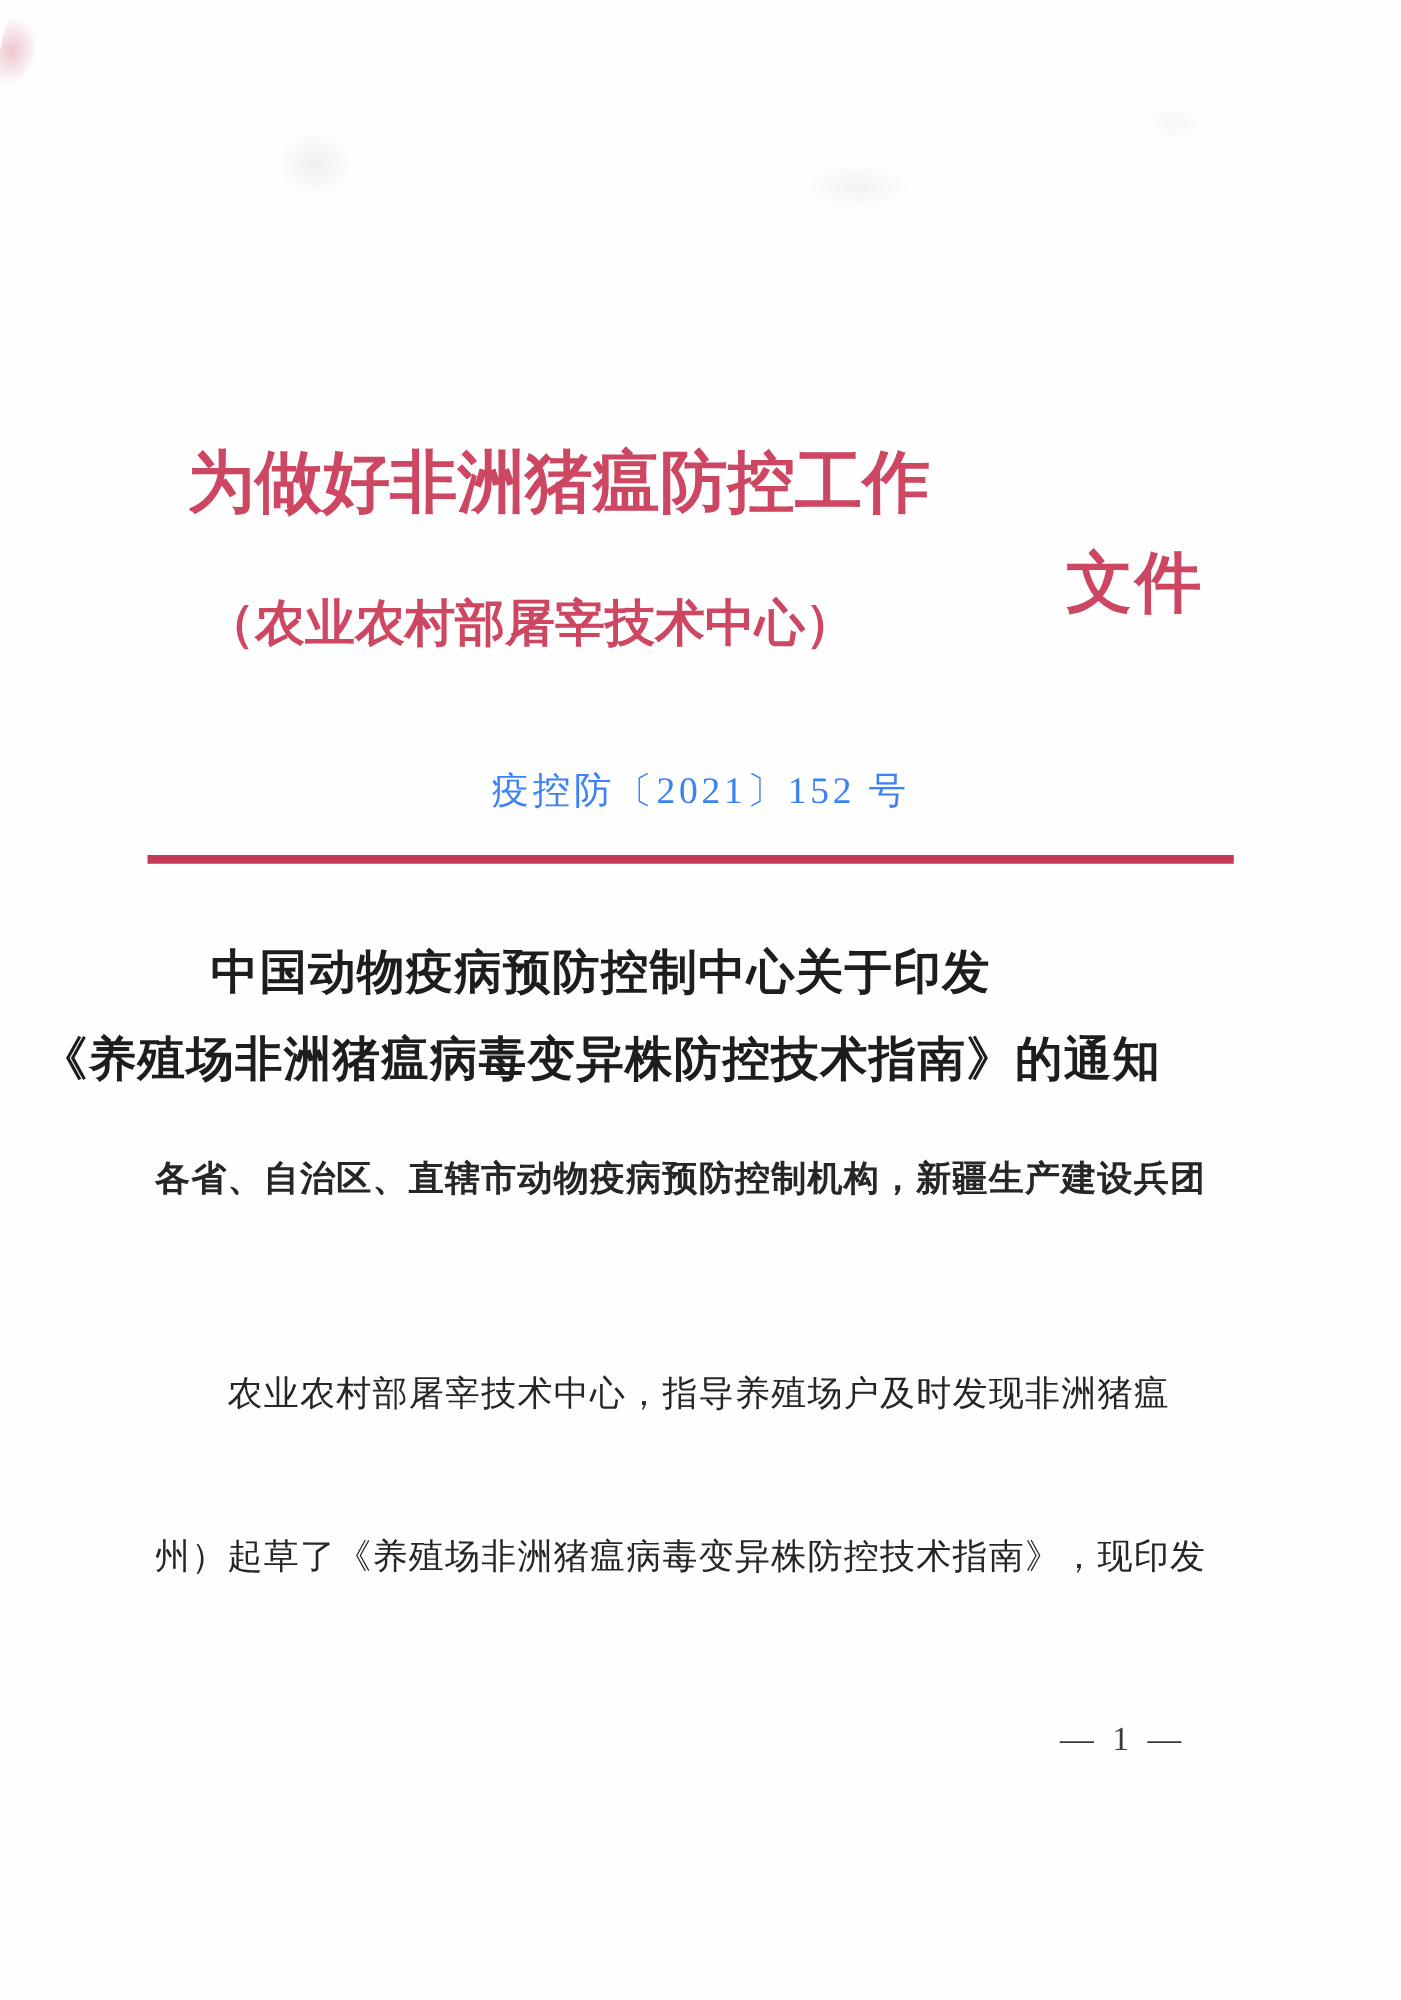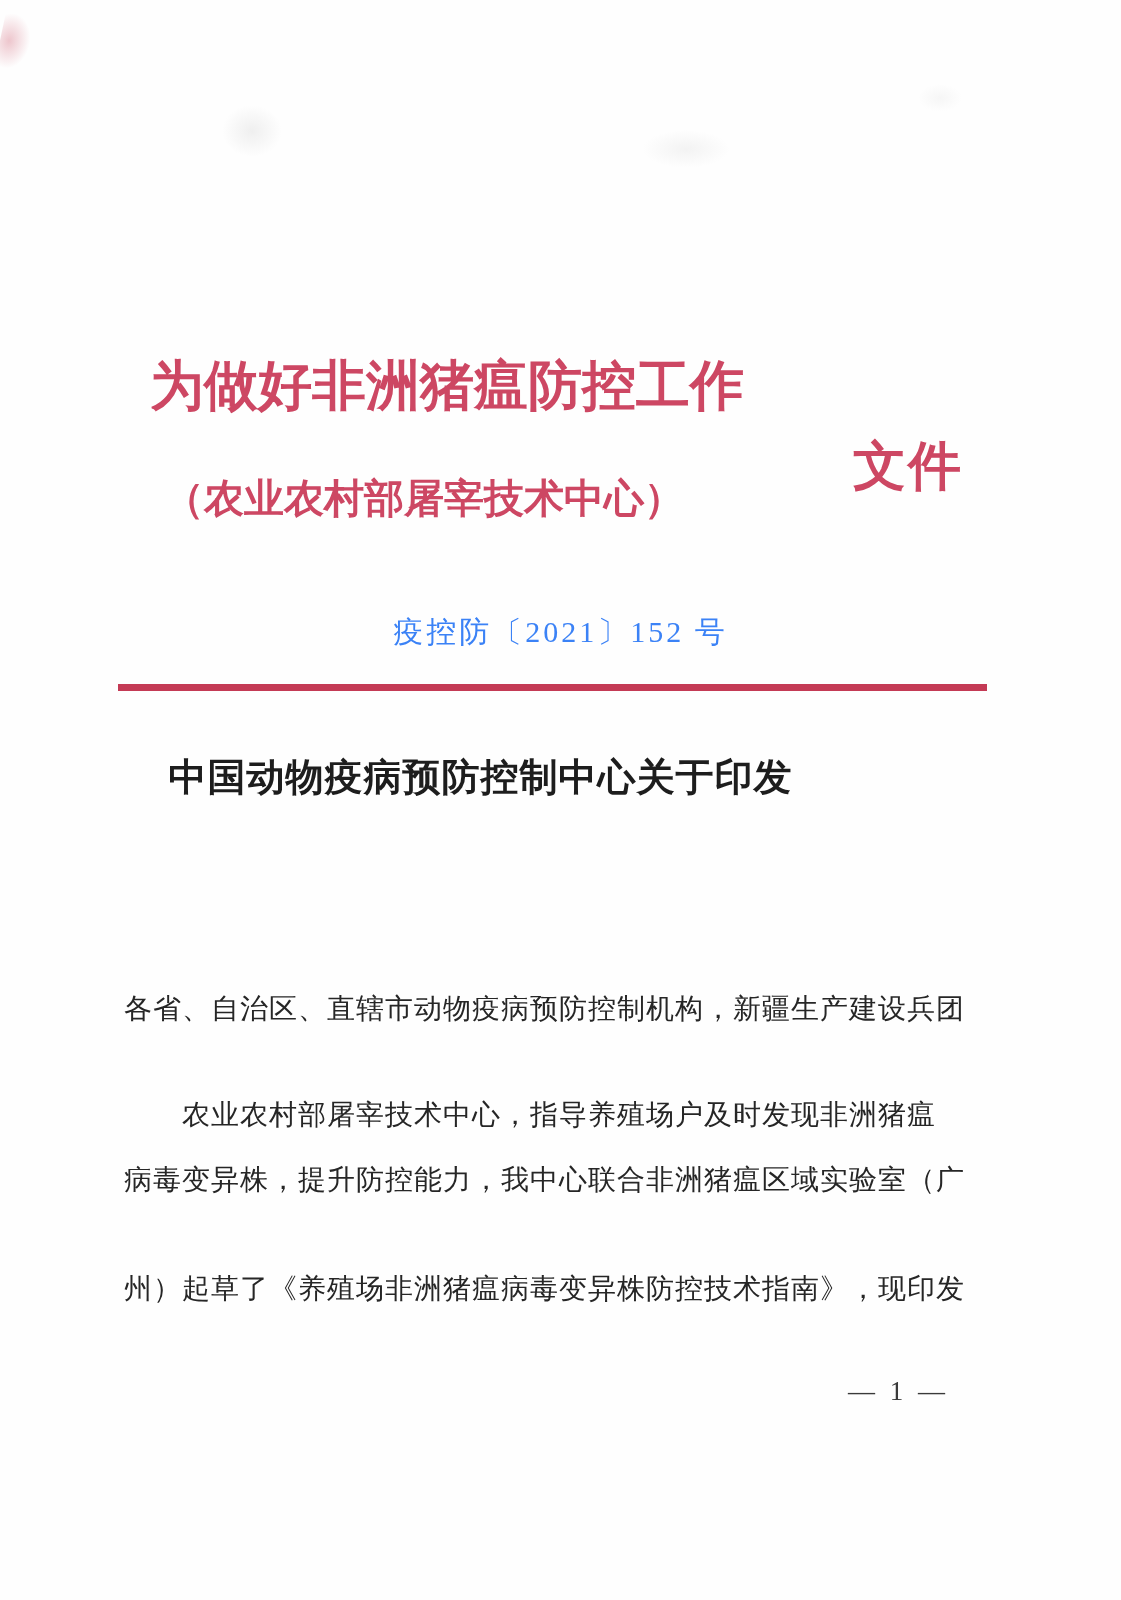--- a/index.html
+++ b/index.html
@@ -100,25 +100,25 @@
 
   
   .body-line {
     position: absolute;
     left: 124px;
     font-size: 28px;
     letter-spacing: 1px;
     color: #262626;
     white-space: nowrap;
   }
-  .body-line.r1 { top: 990px; }
+  .body-line.r1 { top: 924px; font-weight: bold; }
   .body-line.r2 { top: 1031px; }
   .body-line.p1 { top: 1096px; padding-left: 58px; }
   .body-line.p2 { top: 1161px; }
-  .body-line.p3 { top: 1226px; margin-top: 44px; }
+  .body-line.p3 { top: 1226px; }
   .body-line.p4 { top: 1291px; }
 
   
   .page-number {
     position: absolute;
     left: 848px; top: 1376px;
     font-size: 27px;
     letter-spacing: 4px;
     color: #3a3a3a;
     white-space: nowrap;
@@ -136,22 +136,22 @@
 
   <div class="org-line1">为做好非洲猪瘟防控工作</div>
   <div class="org-line2">（农业农村部屠宰技术中心）</div>
   <div class="doc-label">文件</div>
 
   <div class="doc-number">疫控防〔2021〕152 号</div>
 
   <div class="red-divider"></div>
 
   <div class="title-line l1">中国动物疫病预防控制中心关于印发</div>
+  <div class="title-line l2">《养殖场非洲猪瘟病毒变异株防控技术指南》的通知</div>
 
   <div class="body-line r1">各省、自治区、直辖市动物疫病预防控制机构，新疆生产建设兵团</div>
 
   <div class="body-line p1">农业农村部屠宰技术中心，指导养殖场户及时发现非洲猪瘟</div>
-  <div class="body-line p2">病毒变异株，提升防控能力，我中心联合非洲猪瘟区域实验室（广</div>
   <div class="body-line p3">州）起草了《养殖场非洲猪瘟病毒变异株防控技术指南》，现印发</div>
 
   <div class="page-number">— 1 —</div>
 
 </div>
 
 </body></html>

